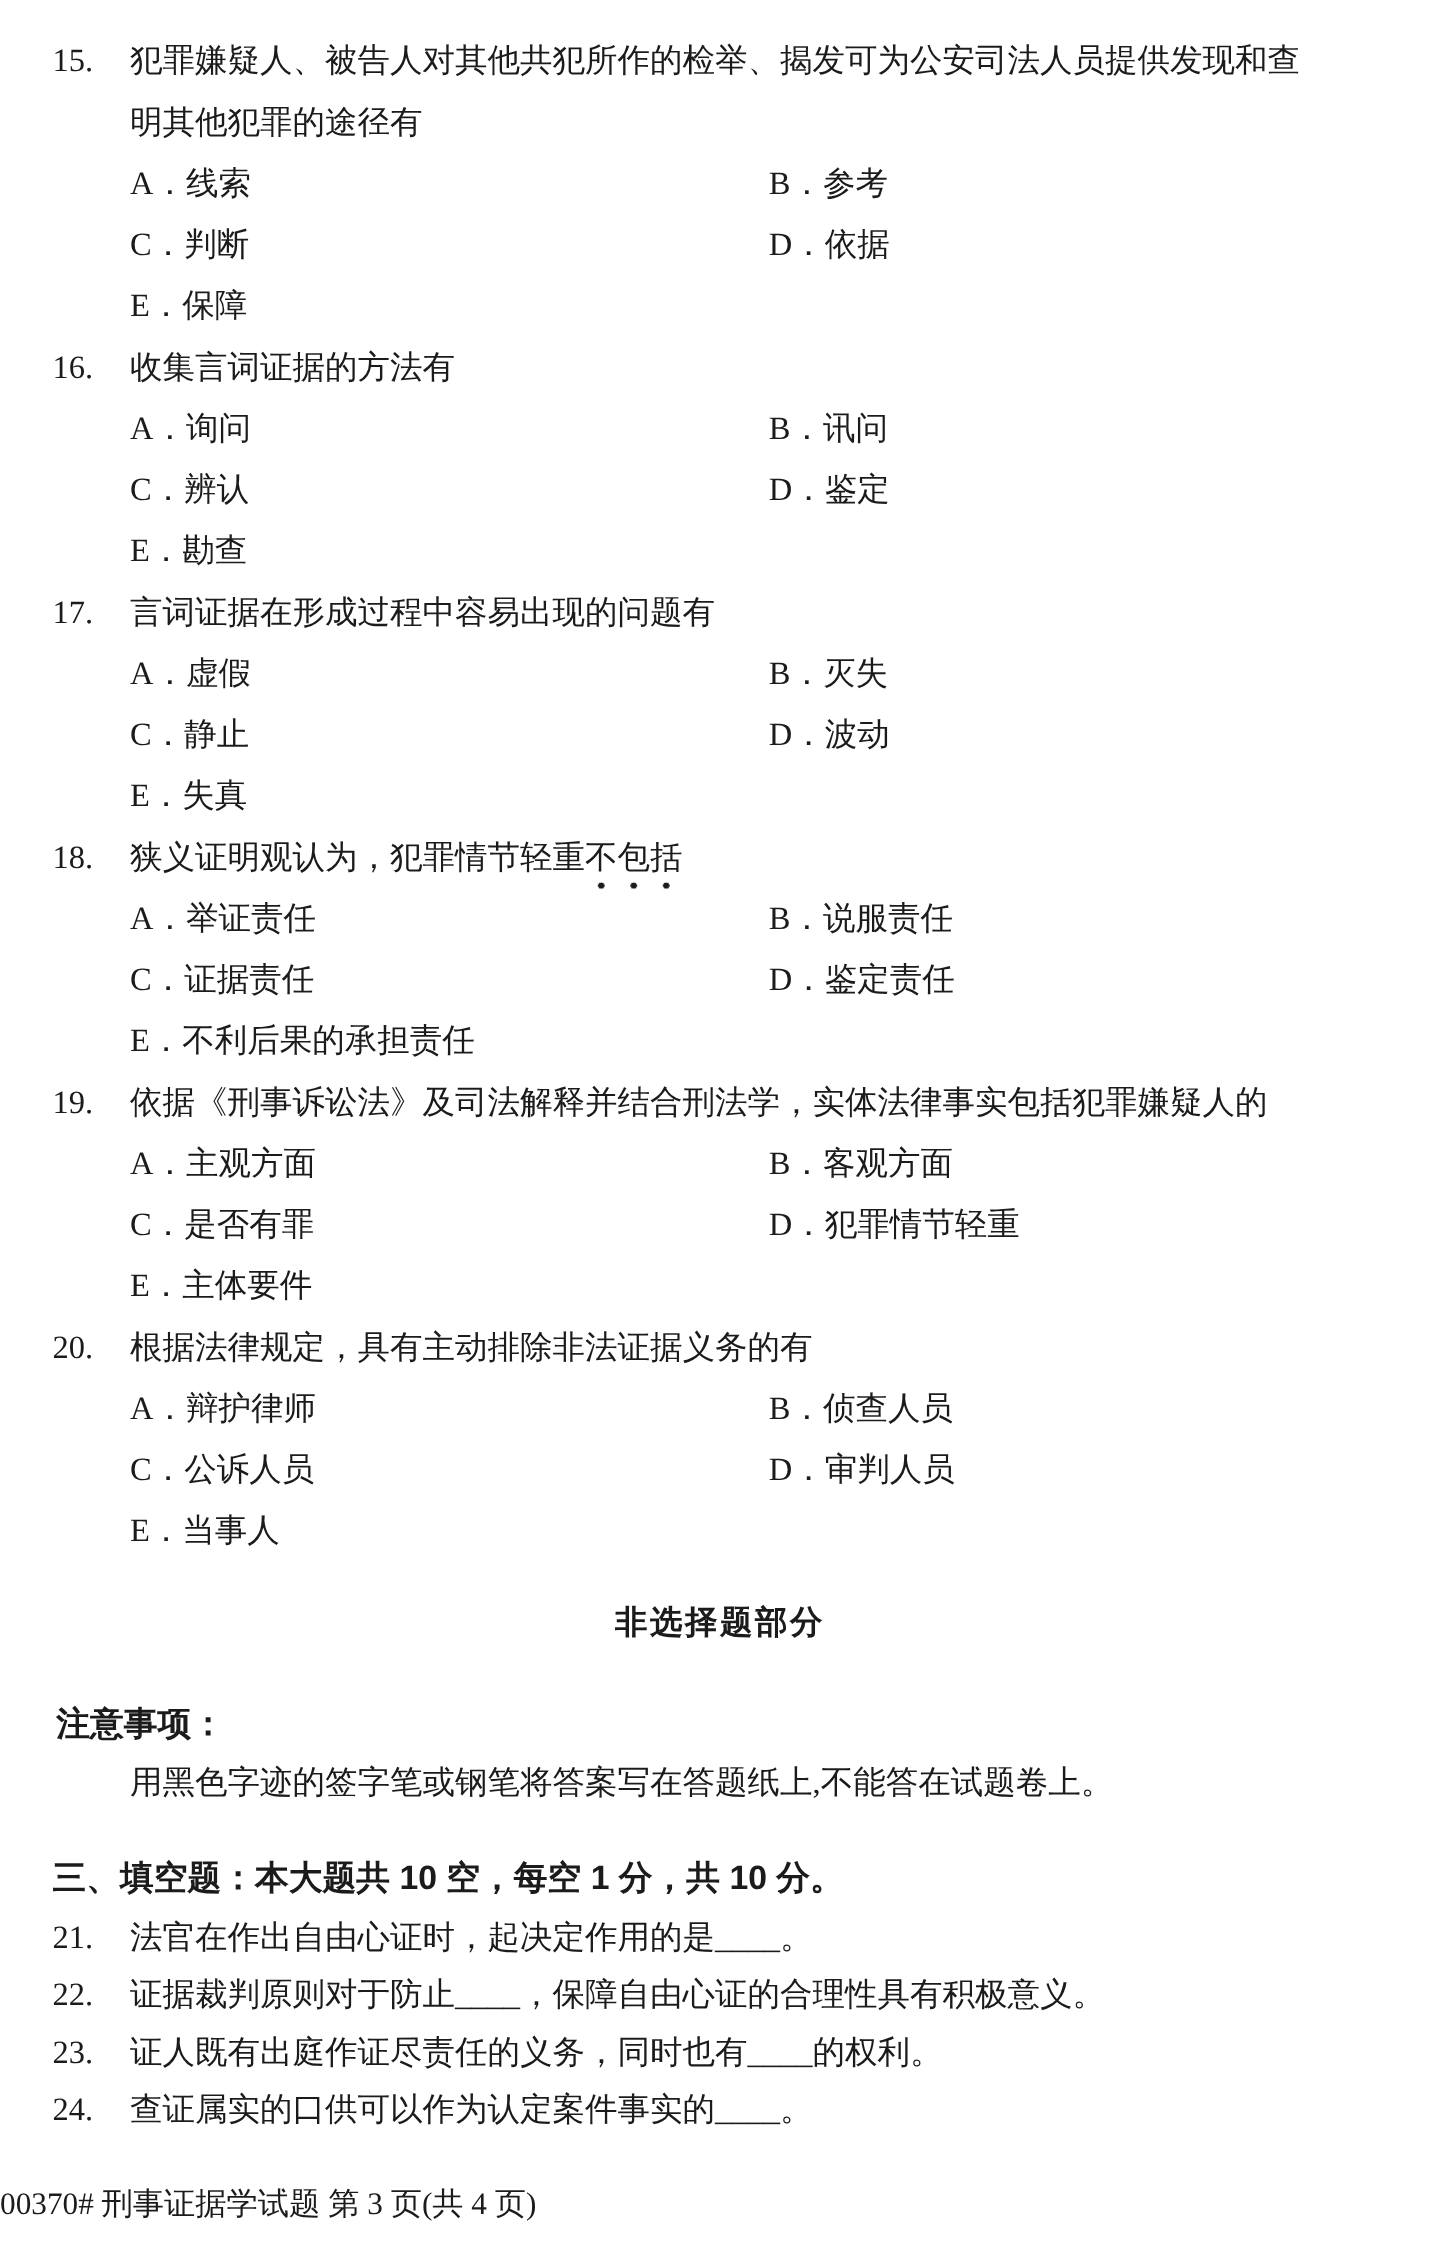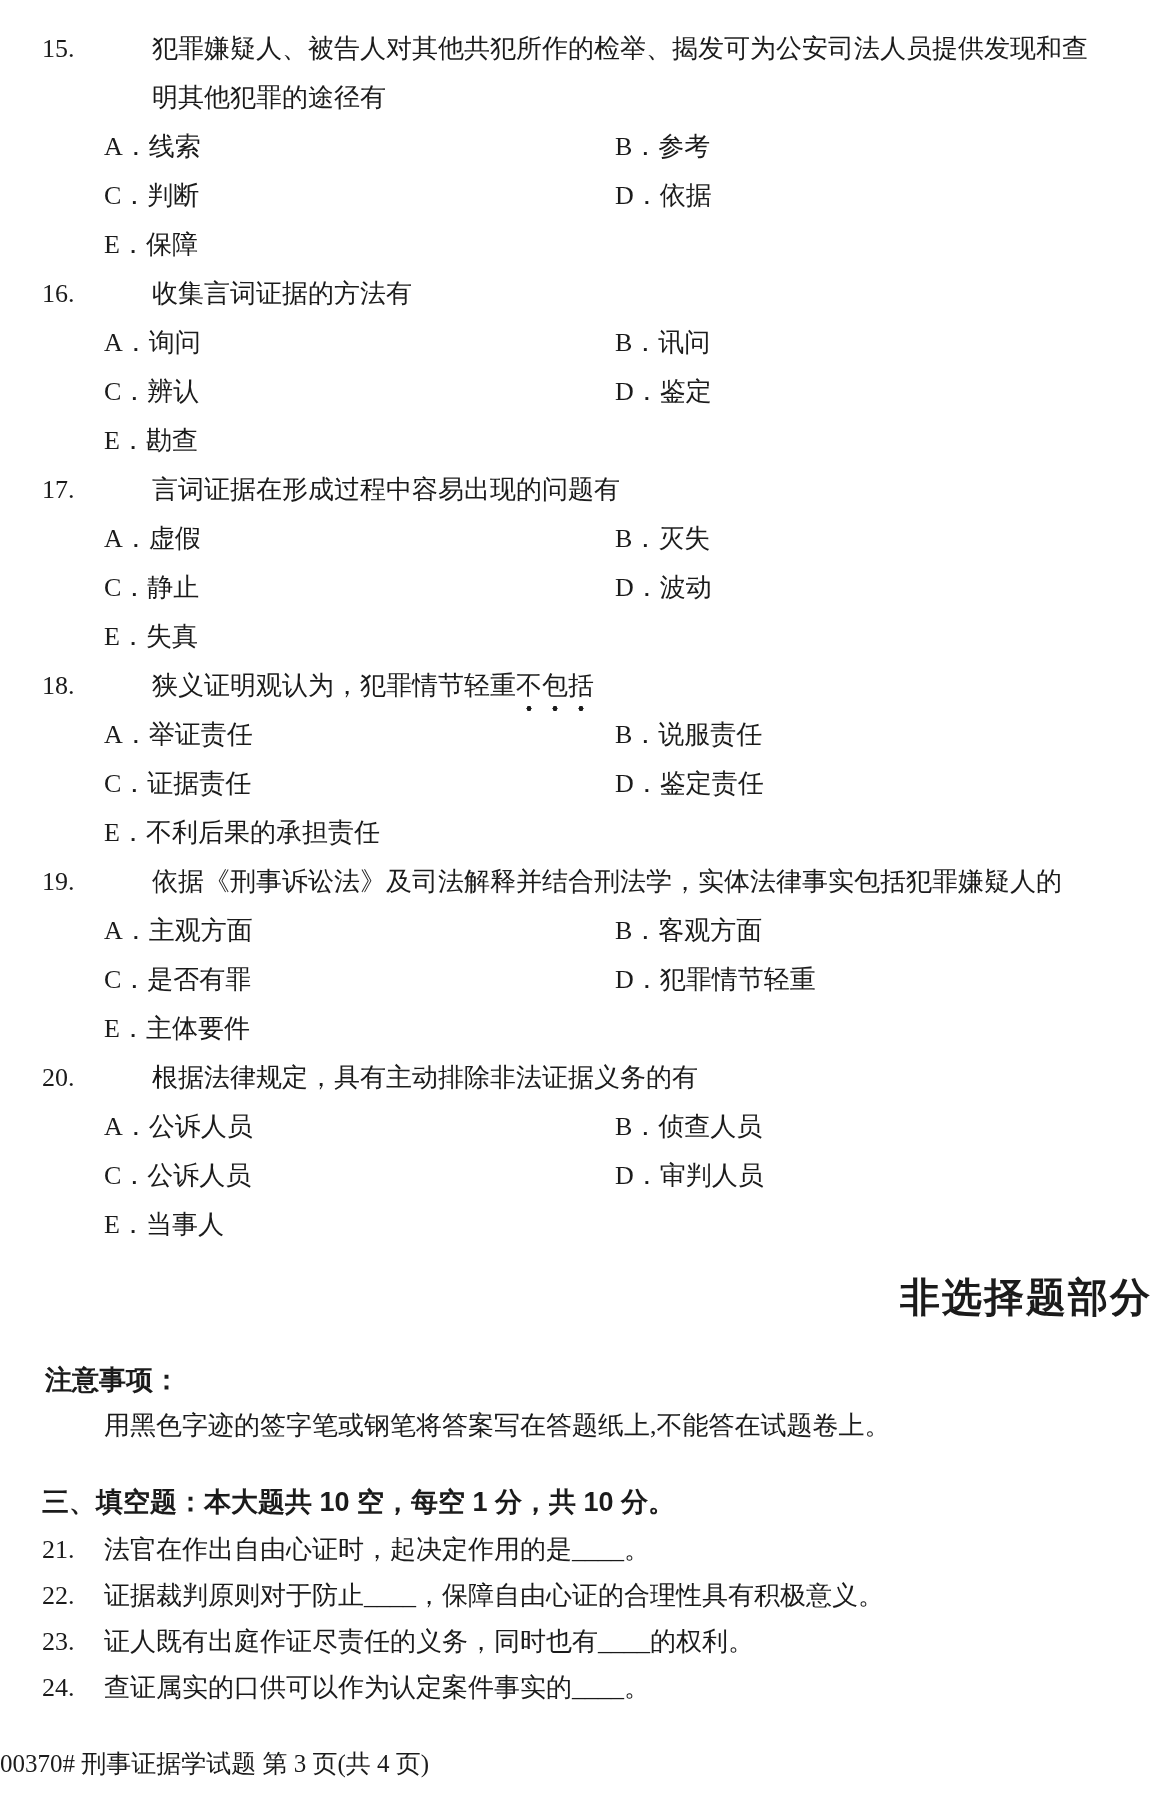--- a/index.html
+++ b/index.html
@@ -15,21 +15,20 @@
     overflow: hidden;
     box-sizing: border-box;
     padding-top: 24px;
   }
   
   .q { }
   .qline {
     display: flex;
     padding-left: 42px;
     line-height: 49px;
-    gap: 48px;
   }
   .qnum {
     flex: none;
     width: 62px;
   }
   .qtext {
     max-width: 950px;
   }
   .opts {
     margin-left: 104px;
@@ -53,24 +52,24 @@
     bottom: -3px;
     height: 9px;
     background-image: radial-gradient(circle, #1b1b1b 2.4px, rgba(0,0,0,0) 2.7px);
     background-size: 26px 9px;
     background-repeat: repeat-x;
     background-position: center top;
   }
   
   .section-header {
     margin-top: 28px;
-    text-align: right;
+    text-align: center;
     font-family: "Liberation Sans", "DejaVu Sans", sans-serif;
     font-weight: bold;
-    font-size: 40px;
+    font-size: 26px;
     line-height: 40px;
     letter-spacing: 2px;
   }
   
   .notes-title {
     margin-top: 46px;
     padding-left: 45px;
     font-family: Liberation Mono, monospace;
     font-weight: bold;
     font-size: 27px;
@@ -184,21 +183,21 @@
       <span class="opt">E．主体要件</span>
     </div>
   </div>
 
   <div class="q">
     <div class="qline">
       <span class="qnum">20.</span>
       <span class="qtext">根据法律规定，具有主动排除非法证据义务的有</span>
     </div>
     <div class="opts">
-      <span class="opt">A．公诉人员</span>
+      <span class="opt">A．辩护律师</span>
       <span class="opt">B．侦查人员</span>
       <span class="opt">C．公诉人员</span>
       <span class="opt">D．审判人员</span>
       <span class="opt">E．当事人</span>
     </div>
   </div>
 
   <div class="section-header">非选择题部分</div>
 
   <div class="notes-title">注意事项：</div>

